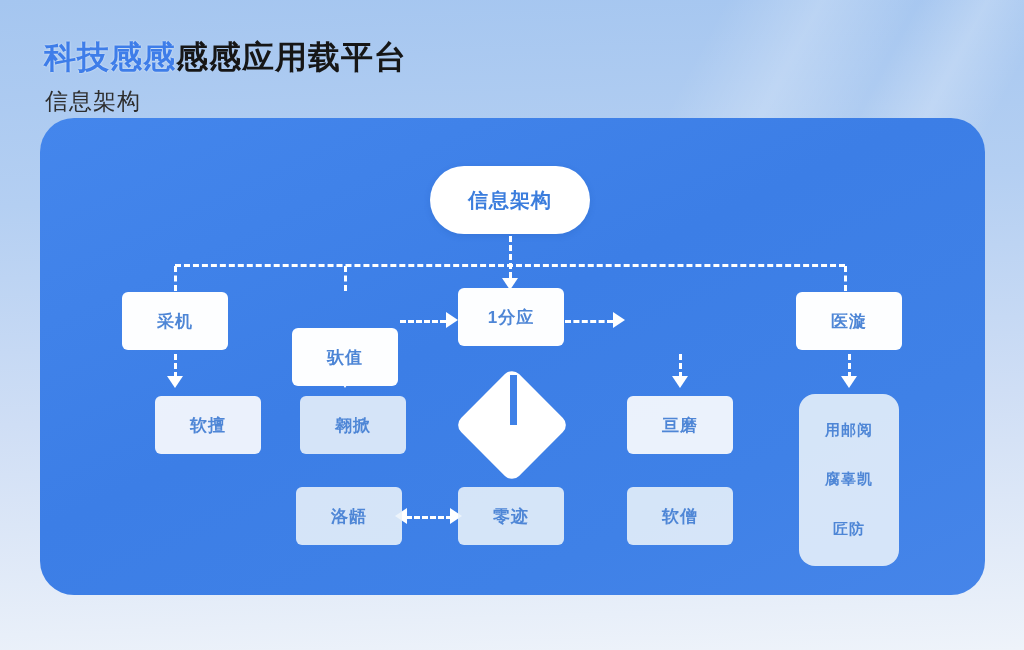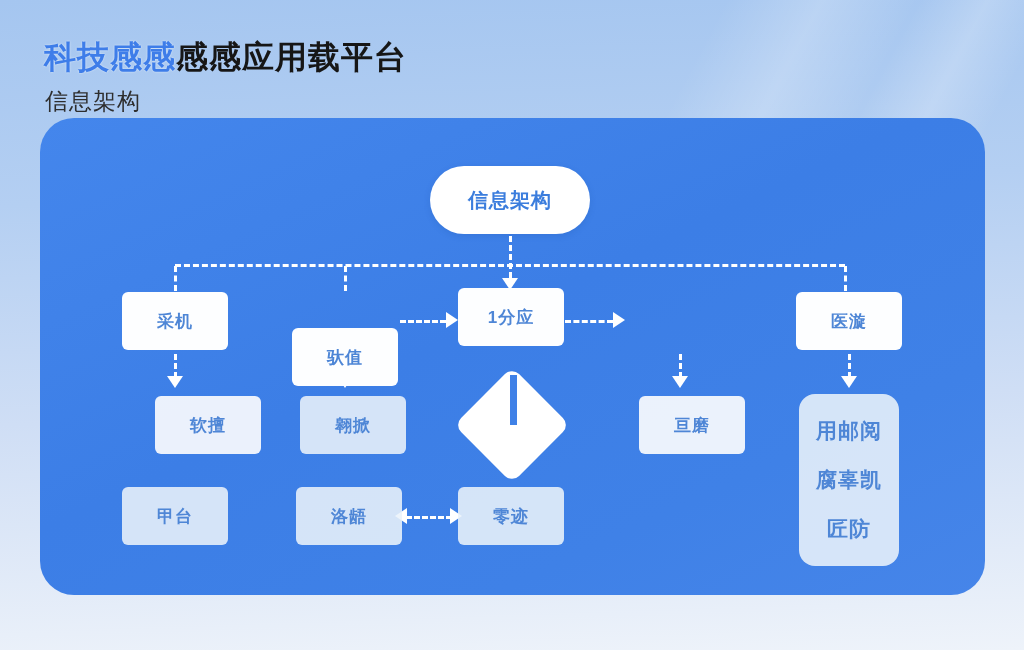--- a/index.html
+++ b/index.html
@@ -49,21 +49,21 @@
   }
   .solid { background: #fdfeff; }
   .soft  { background: rgba(235,242,250,0.88); }
   .soft2 { background: rgba(244,248,253,0.95); }
 
   .tall-box {
     position: absolute; left: 759px; top: 276px; width: 100px; height: 172px;
     background: rgba(235,242,250,0.88); border-radius: 16px;
     display: flex; flex-direction: column; justify-content: space-around;
     align-items: center; padding: 12px 4px;
-    color: #4e86d6; font-weight: bold; font-size: 21px; letter-spacing: 1px;
+    color: #4e86d6; font-weight: bold; font-size: 15px; letter-spacing: 1px;
   }
 
   .diamond {
     position: absolute; left: 431px; top: 266px; width: 82px; height: 82px;
     background: #ffffff; border-radius: 10px; transform: rotate(45deg);
   }
   .diamond-slit {
     position: absolute; left: 470px; top: 257px; width: 7px; height: 50px;
     background: #3f81e7;
   }
@@ -129,25 +129,25 @@
 
   <div class="node box solid" style="left:82px; top:174px;">采机</div>
   <div class="node box solid" style="left:252px; top:174px;margin-top:36px;">驮值</div>
   <div class="node box solid" style="left:418px; top:170px;">1分应</div>
   <div class="node box solid" style="left:756px; top:174px;">医漩</div>
 
   <div class="node box soft2" style="left:82px; top:278px;margin-left:33px;">软擅</div>
   <div class="node box soft" style="left:260px; top:278px;">翱掀</div>
   <div class="diamond"></div>
   <div class="diamond-slit"></div>
-  <div class="node box soft2" style="left:587px; top:278px;margin-left:12px;">亘磨</div>
+  <div class="node box soft2" style="left:587px; top:278px;">亘磨</div>
 
   <div class="tall-box">
     <span>用邮阅</span>
     <span>腐辜凯</span>
     <span>匠防</span>
   </div>
 
-  <div class="node box soft" style="left:82px; top:369px;">甲台</div>
   <div class="node box soft" style="left:256px; top:369px;">洛龉</div>
   <div class="node box soft" style="left:418px; top:369px;">零迹</div>
+  <div class="node box soft" style="left:587px; top:369px;">软僧</div>
 
 </div>
 
 </body></html>

